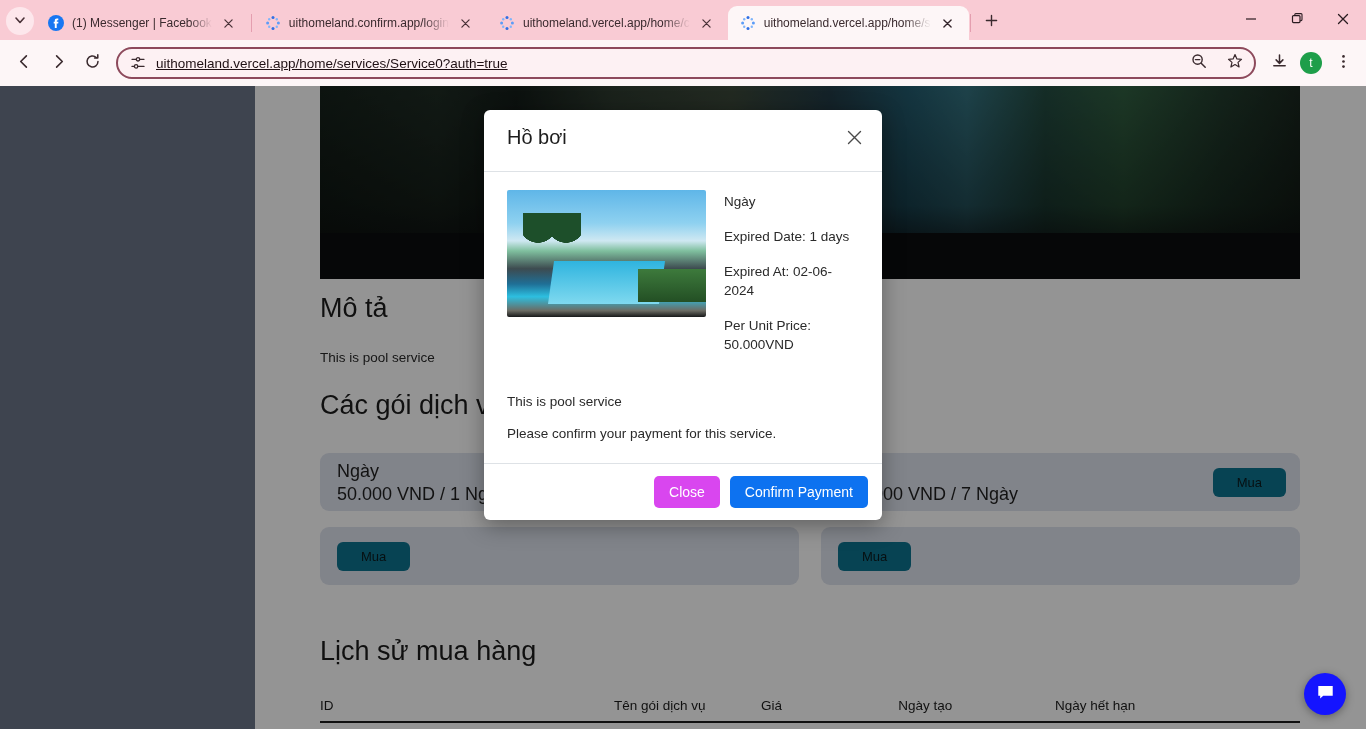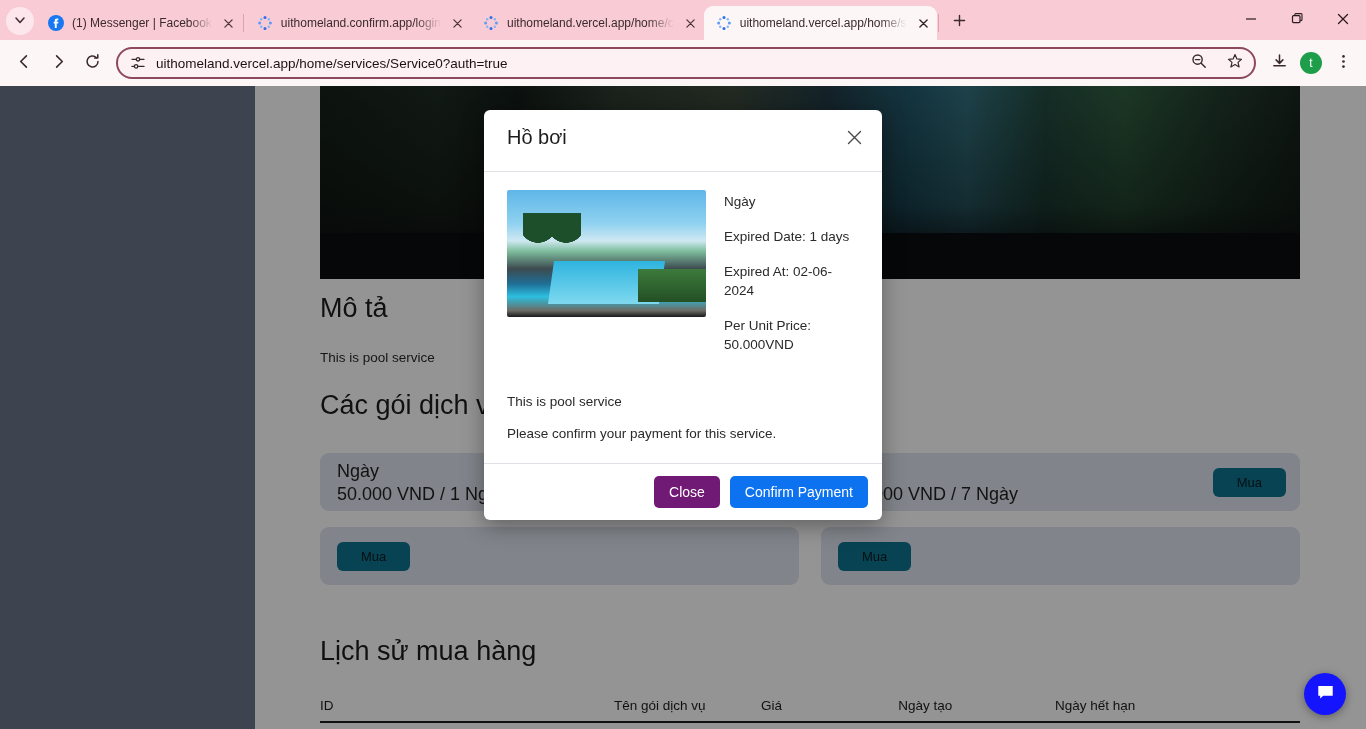--- a/index.html
+++ b/index.html
@@ -18,21 +18,21 @@
   }
   .tabsearch {
     width:28px; height:28px; margin:0 2px 5px 2px; border-radius:50%;
     background:#fde7ec; display:flex; align-items:center; justify-content:center;
     cursor:pointer; flex:0 0 auto;
   }
   .tabsearch svg { width:12px; height:12px; }
 
   .tab {
     height:34px; display:flex; align-items:center; gap:8px;
-    padding:0 4px 0 12px; position:relative;
+    padding:0 12px 0 12px; position:relative;
     border-radius:9px 9px 0 0; flex:0 0 auto; cursor:pointer;
     font-size:12px; color:#3a2a2e;
   }
   .tab.inactive { background:transparent; }
   .tab.active { background:#fdf6f7; }
   .tab .favicon { width:16px; height:16px; flex:0 0 auto; display:block; }
   .tab .tlabel {
     white-space:nowrap; overflow:hidden; max-width:170px;
     font-size:12px; line-height:14px;
     -webkit-mask-image:linear-gradient(to right,#000 84%,transparent 100%);
@@ -66,21 +66,21 @@
   .omnibox {
     flex:1 1 auto; height:32px; margin:0 6px; border-radius:16px;
     background:#fdf1f3; border:2px solid #8d4a5c;
     display:flex; align-items:center; padding:0 6px 0 12px; gap:10px;
     min-width:0;
   }
   .omnibox .siteicon { width:16px; height:16px; flex:0 0 auto; }
   .urltext {
     flex:1 1 auto; font-size:13.5px; color:#1f1014; white-space:nowrap;
     overflow:hidden; text-overflow:ellipsis; border:none; background:transparent;
-    outline:none; font-family:"Liberation Sans", sans-serif;
+    outline:none; font-family:"Liberation Sans", sans-serif;text-decoration:underline;
   }
   .obicon { width:26px; height:26px; display:flex; align-items:center; justify-content:center; cursor:pointer; flex:0 0 auto; }
   .obicon svg { width:16px; height:16px; }
   .tbicon { width:30px; height:30px; display:flex; align-items:center; justify-content:center; cursor:pointer; flex:0 0 auto; }
   .tbicon svg { width:17px; height:17px; }
   .avatar {
     width:22px; height:22px; border-radius:50%; background:#1e9e4a;
     color:#fff; font-size:12px; display:flex; align-items:center; justify-content:center;
     cursor:pointer; flex:0 0 auto; margin:0 4px;
   }
@@ -202,21 +202,21 @@
   .minfo { flex:1 1 auto; display:flex; flex-direction:column; gap:16px; padding-top:2px; }
   .minfo div { font-size:13.5px; color:#2a2a2a; line-height:19px; }
   .mdesc { margin-top:40px; display:flex; flex-direction:column; gap:17px; }
   .mdesc div { font-size:13.5px; color:#2a2a2a; }
   .modal-foot {
     border-top:1px solid #dee2e6; padding:12px 14px;
     display:flex; justify-content:flex-end; gap:10px;
   }
   .btn { border:none; border-radius:5px; font-size:14px; cursor:pointer;
          padding:8px 15px; font-family:"Liberation Sans", sans-serif; }
-  .btn-close { background:#701a75; color:#fff; }
+  .btn-close { background:#d946ef; color:#fff; }
   .btn-confirm { background:#0d72f0; color:#fff; }
 </style>
 </head>
 <body>
 
 <div class="browser">
 
   <div class="tabstrip">
     <div class="tabsearch">
       <span>

